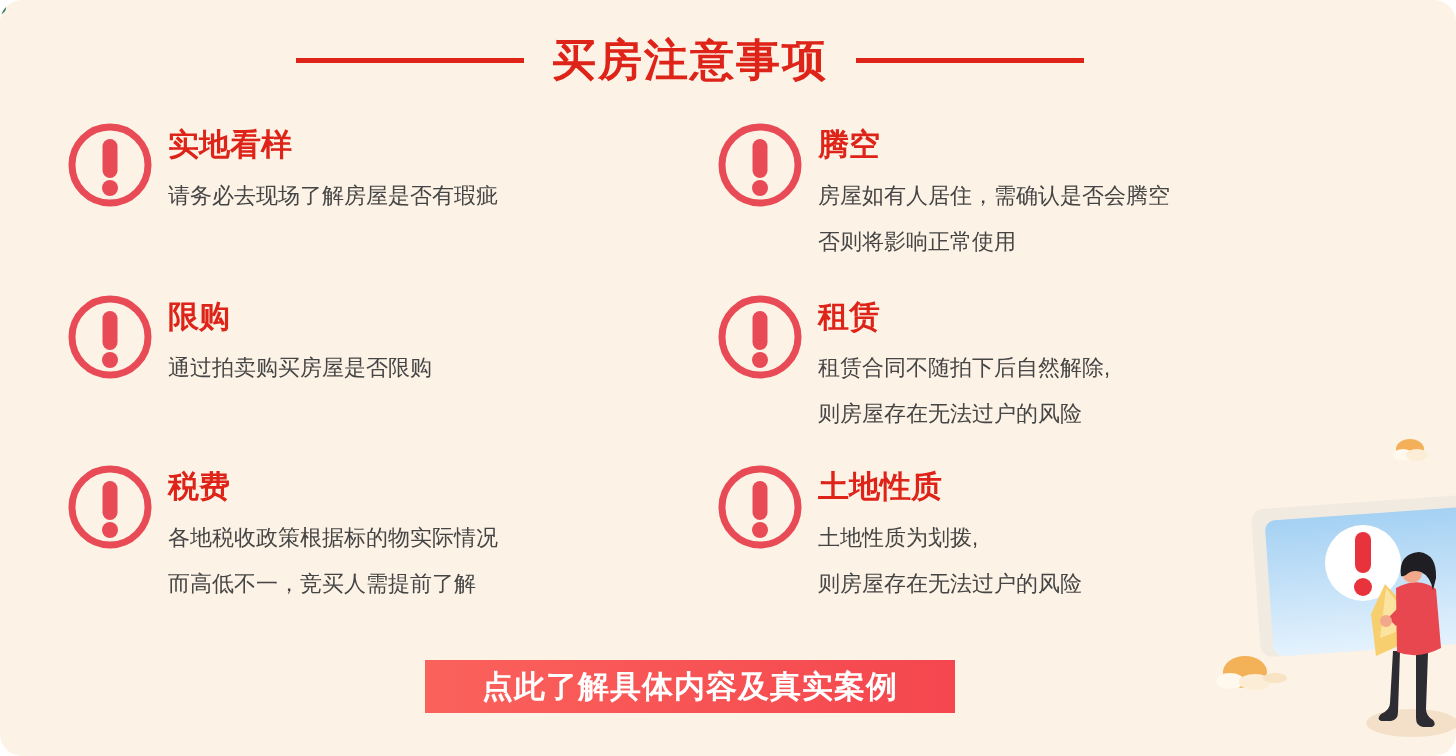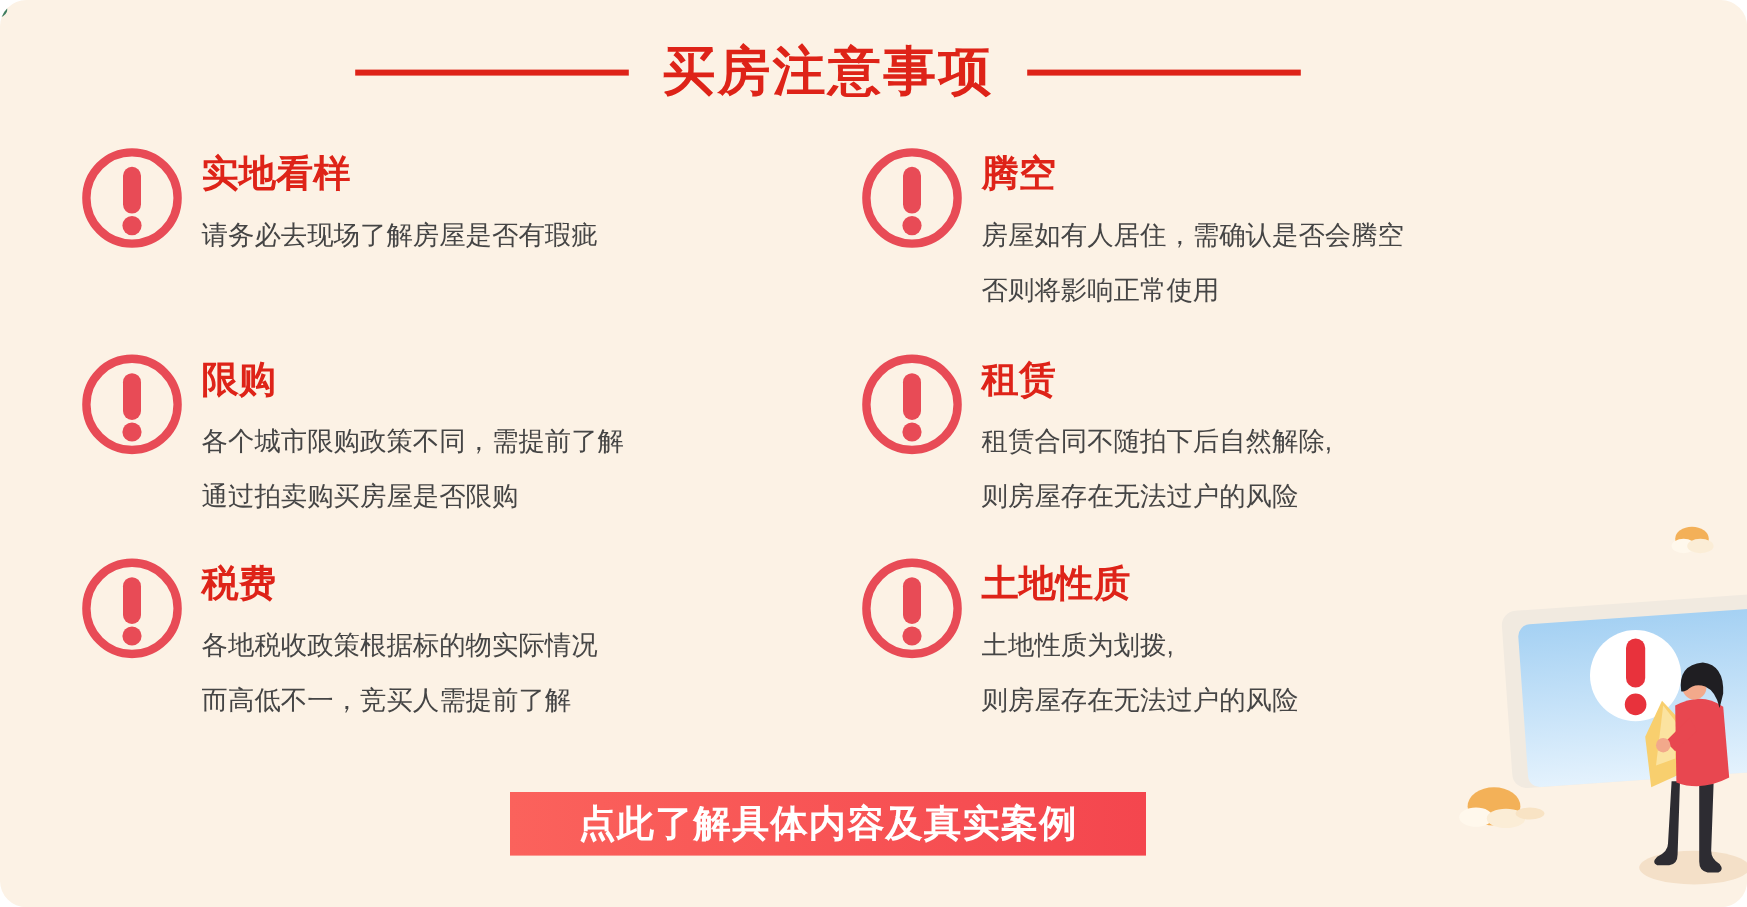--- a/index.html
+++ b/index.html
@@ -69,21 +69,20 @@
   <section class="item c1 r2">
     <span class="warn">
       <svg viewBox="0 0 84 84">
           <circle cx="42" cy="42" r="38" fill="none" stroke="#E84B56" stroke-width="7"></circle>
           <rect x="34.5" y="16" width="15" height="39" rx="7.5" fill="#E84B56"></rect>
           <circle cx="42" cy="65" r="8" fill="#E84B56"></circle>
         </svg>
     </span>
     <div class="itext">
       <h3>限购</h3>
-      <p>各个城市限购政策不同，需提前了解</p>
       <p>通过拍卖购买房屋是否限购</p>
     </div>
   </section>
 
   <section class="item c1 r3">
     <span class="warn">
       <svg viewBox="0 0 84 84">
           <circle cx="42" cy="42" r="38" fill="none" stroke="#E84B56" stroke-width="7"></circle>
           <rect x="34.5" y="16" width="15" height="39" rx="7.5" fill="#E84B56"></rect>
           <circle cx="42" cy="65" r="8" fill="#E84B56"></circle>

